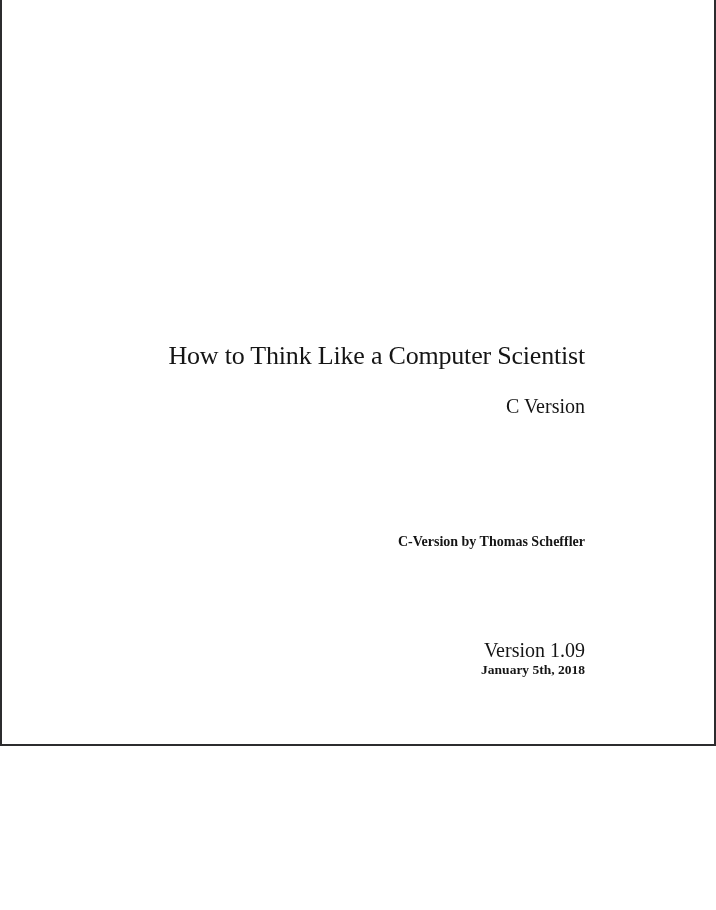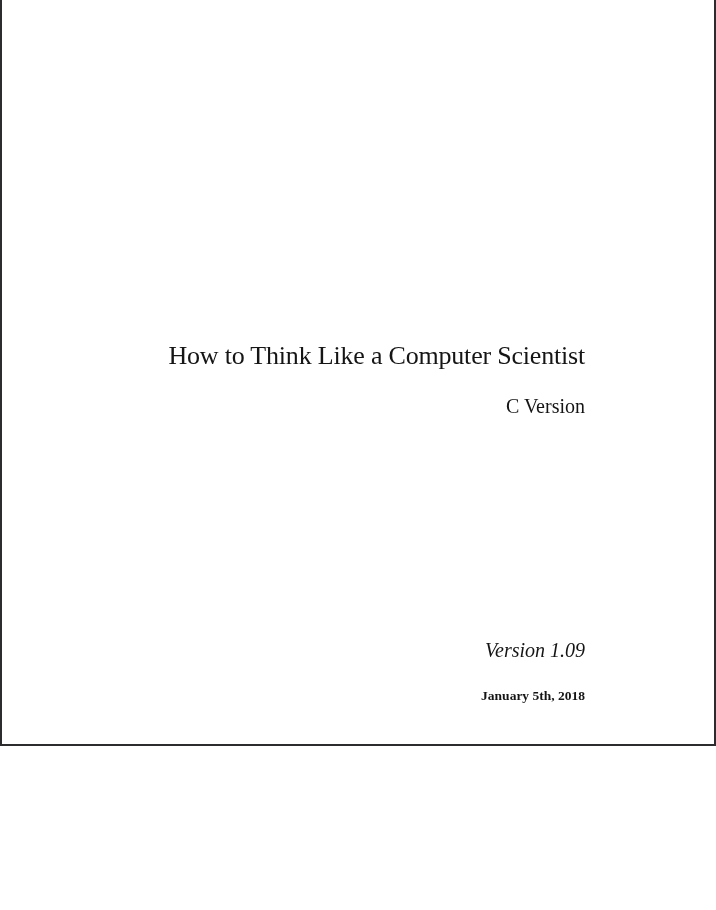--- a/index.html
+++ b/index.html
@@ -42,34 +42,34 @@
     font-size: 20px;
   }
   .author-note {
     top: 535px;
     font-size: 14px;
     font-weight: 600;
   }
   .version-label {
     top: 640px;
     font-size: 20px;
-    font-style: italic;
   }
   .date-label {
-    top: 689px;
+    top: 663px;
     font-size: 13.5px;
     font-weight: 600;
   }
 </style>
 </head>
 <body>
 
 <div class="page">
   <div class="line doc-title">How to Think Like a Computer Scientist</div>
 
   <div class="line doc-subtitle">C Version</div>
 
 
+  <div class="line author-note">C-Version by Thomas Scheffler</div>
 
   <div class="line version-label">Version 1.09</div>
 
   <div class="line date-label">January 5th, 2018</div>
 </div>
 
 </body></html>

